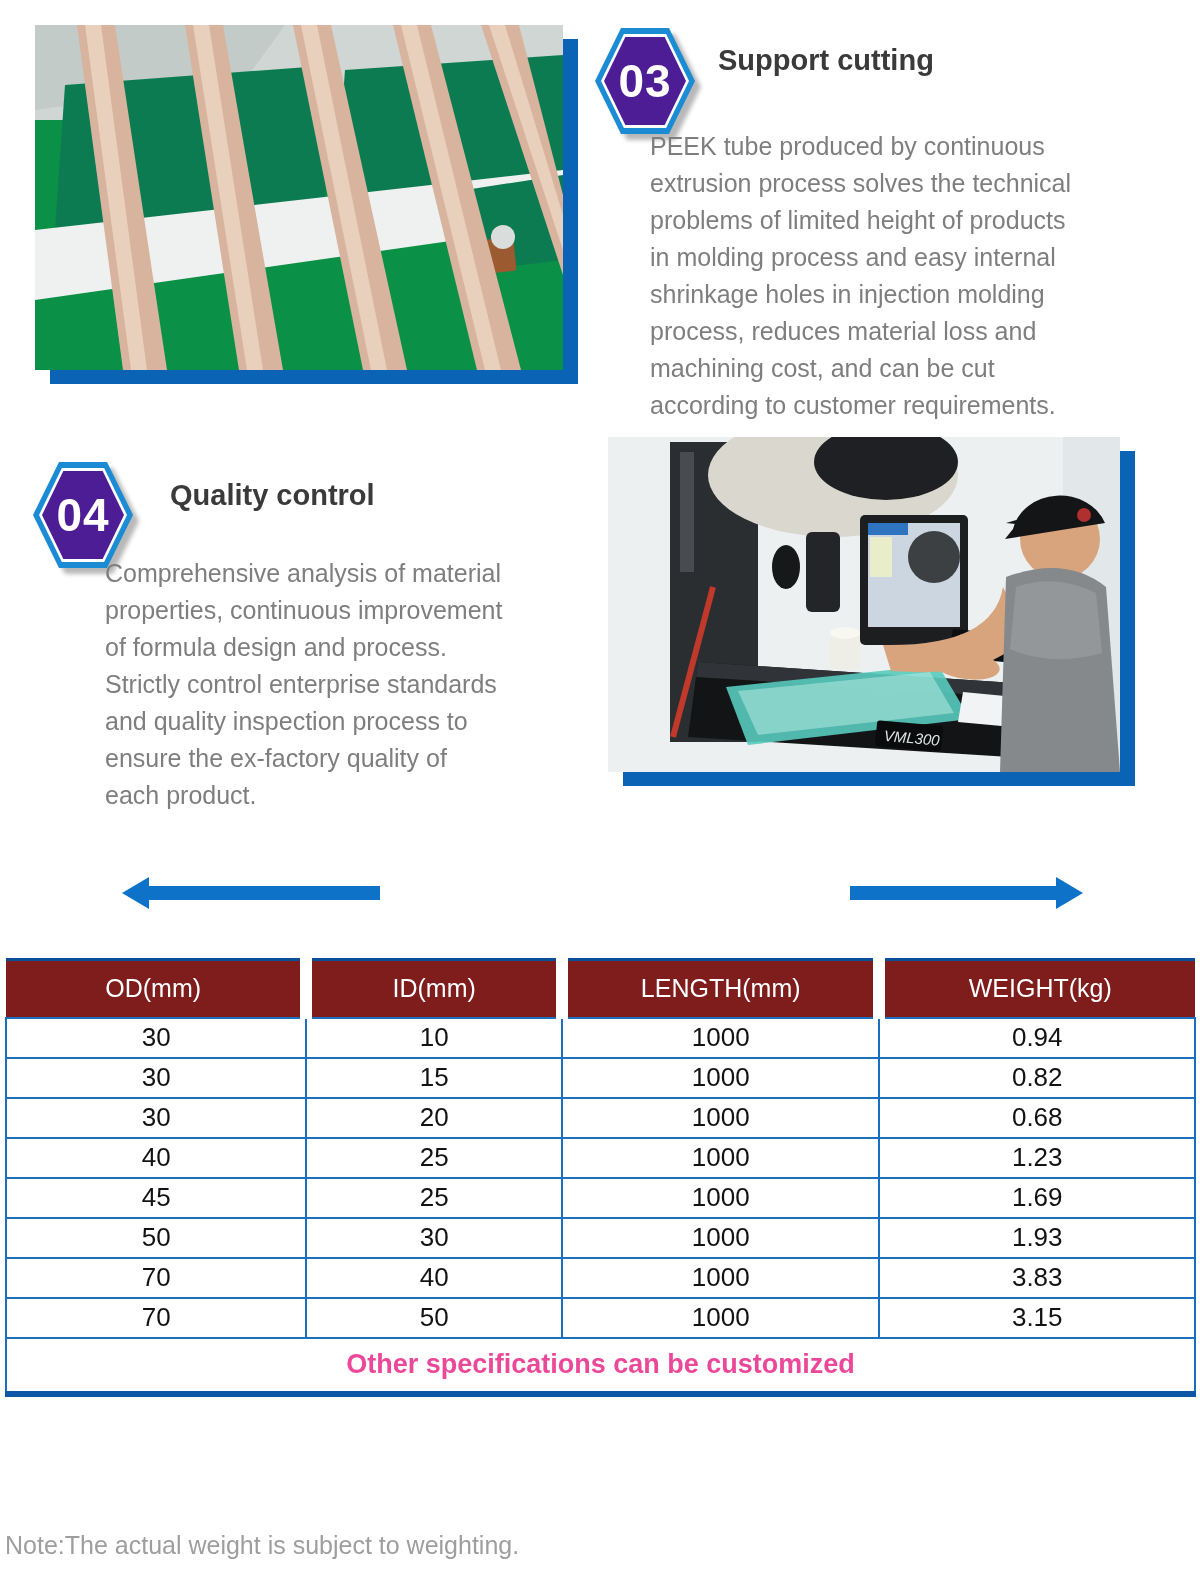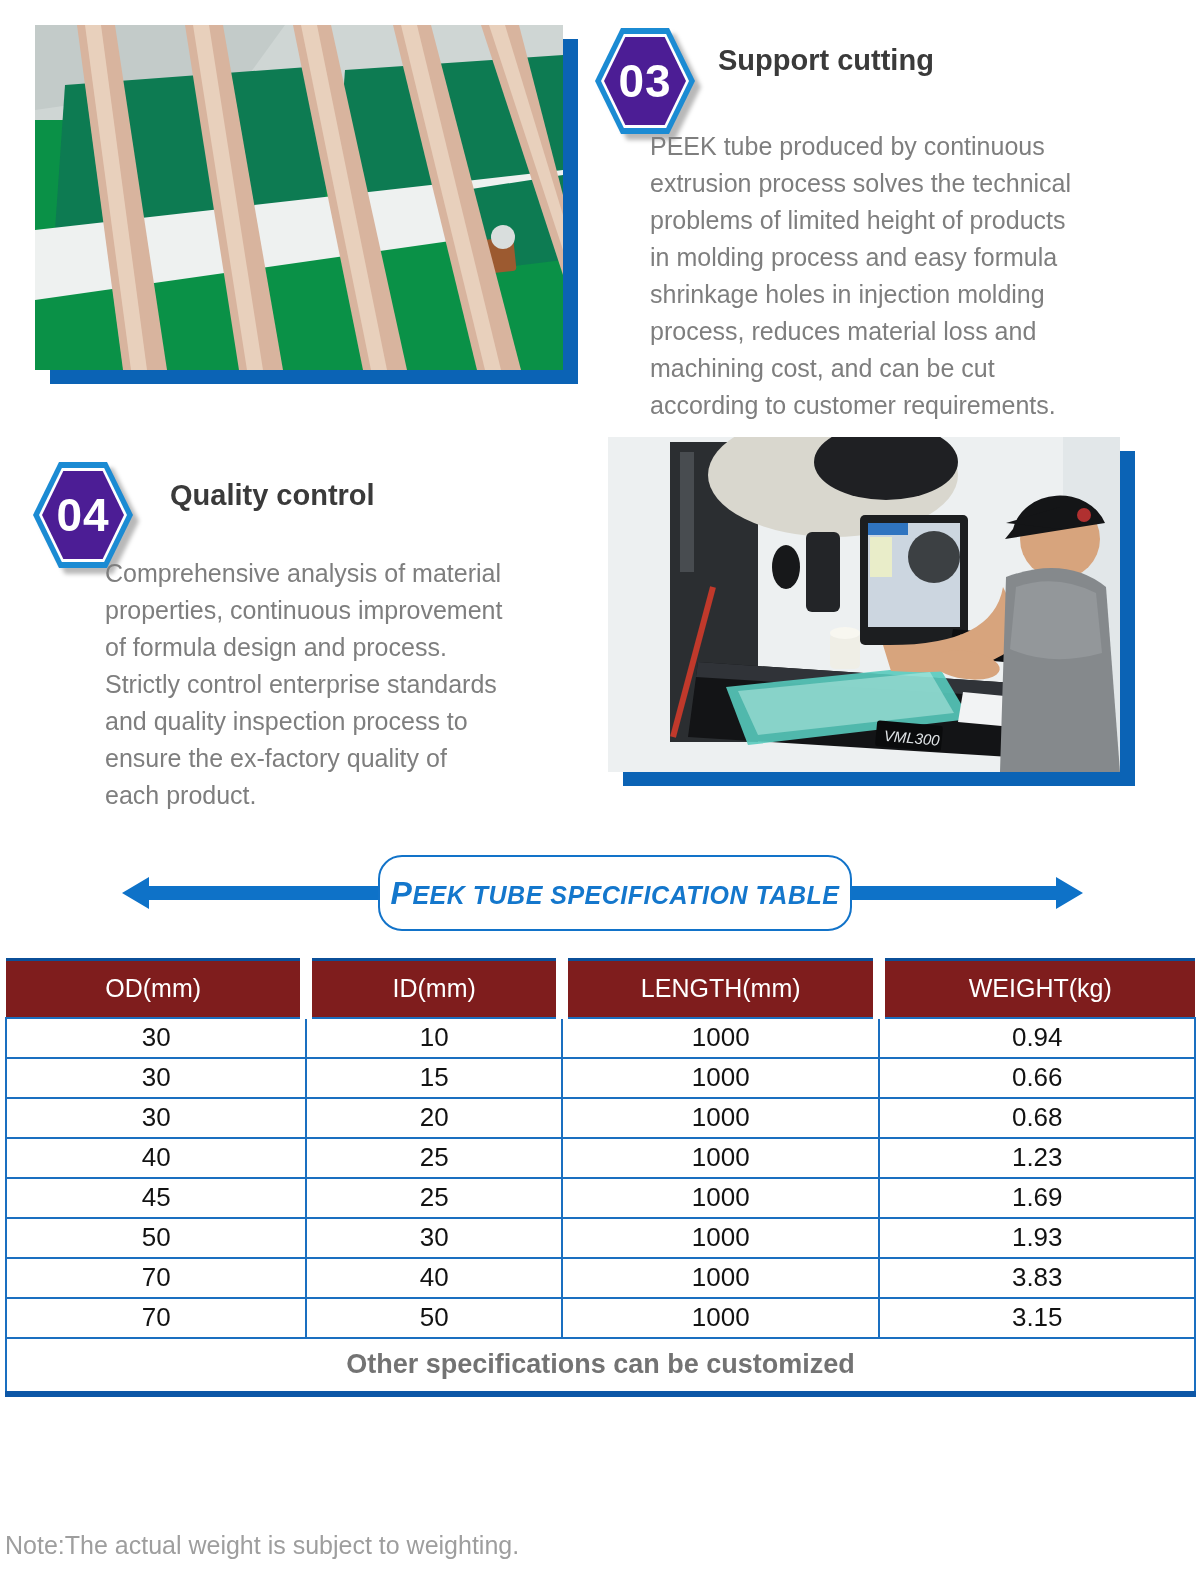--- a/index.html
+++ b/index.html
@@ -34,21 +34,21 @@
   .banner-initial { font-size:32px; }
   .banner-rest { font-size:25px; }
 
   
   .spec-table { position:absolute; left:5px; top:958px; width:1191px; border-collapse:collapse; }
   .spec-table th { background:#7f1d1d; color:#ffffff; font-size:25px; font-weight:normal;
                    height:58px; text-align:center; border-top:3px solid #0b4f98; }
   .spec-table th + th { border-left:12px solid #ffffff; }
   .spec-table td { border:2px solid #1a6fc0; height:40px; text-align:center;
                    font-size:26px; color:#121212; background:#fff; }
-  .spec-table tr.footer-row td { height:56px; font-size:27px; font-weight:600; color:#737373;
+  .spec-table tr.footer-row td { height:56px; font-size:27px; font-weight:600; color:#ec4899;
                    border-bottom:6px solid #0d57a7; }
   .note { position:absolute; left:5px; top:1531px; font-size:25px; color:#9e9e9e; }
 </style>
 </head>
 <body>
 
 <div class="page">
 
   <div class="photo-wrap" style="left:35px; top:25px; width:528px; height:345px;">
     <div class="photo-shadow"></div>
@@ -83,21 +83,21 @@
     <div class="hex hex-l1"></div>
     <div class="hex hex-l2"></div>
     <div class="hex hex-l3">
       <span class="hexnum">03</span>
     </div>
   </div>
   <div class="step-title" style="left:718px; top:44px;">Support cutting</div>
   <div class="step-para" style="left:650px; top:128px; width:540px;">PEEK tube produced by continuous
 extrusion process solves the technical
 problems of limited height of products
-in molding process and easy formula
+in molding process and easy internal
 shrinkage holes in injection molding
 process, reduces material loss and
 machining cost, and can be cut
 according to customer requirements.</div>
 
   <div class="hexbadge" style="left:33px; top:462px;">
     <div class="hex hex-l1"></div>
     <div class="hex hex-l2"></div>
     <div class="hex hex-l3">
       <span class="hexnum">04</span>
@@ -156,25 +156,20 @@
         <rect x="268" y="286" width="66" height="26" rx="3" fill="#0a0b0c" transform="rotate(5 301 299)"></rect>
         <text x="276" y="306" transform="rotate(5 301 299)" fill="#dfe3e5" font-size="15" font-style="italic">VML300</text>
       </svg>
     </div>
   </div>
 
   <svg class="banner-arrow" style="left:122px; width:258px;" viewBox="0 0 258 40">
     <rect x="24" y="13" width="234" height="14" fill="#0e72c8"></rect>
     <polygon points="0,20 27,4 27,36" fill="#0e72c8"></polygon>
   </svg>
-  <div class="banner-pill">
-    <span class="banner-text">
-      <span class="banner-initial">P</span><span class="banner-rest">EEK TUBE SPECIFICATION TABLE</span>
-    </span>
-  </div>
   <svg class="banner-arrow" style="left:850px; width:233px;" viewBox="0 0 233 40">
     <rect x="0" y="13" width="209" height="14" fill="#0e72c8"></rect>
     <polygon points="233,20 206,4 206,36" fill="#0e72c8"></polygon>
   </svg>
 
   <table class="spec-table">
     <colgroup>
         <col style="width:301px">
         <col style="width:256px">
         <col style="width:318px">
@@ -192,21 +187,21 @@
       <tr>
         <td>30</td>
         <td>10</td>
         <td>1000</td>
         <td>0.94</td>
       </tr>
       <tr>
         <td>30</td>
         <td>15</td>
         <td>1000</td>
-        <td>0.66</td>
+        <td>0.82</td>
       </tr>
       <tr>
         <td>30</td>
         <td>20</td>
         <td>1000</td>
         <td>0.68</td>
       </tr>
       <tr>
         <td>40</td>
         <td>25</td>

